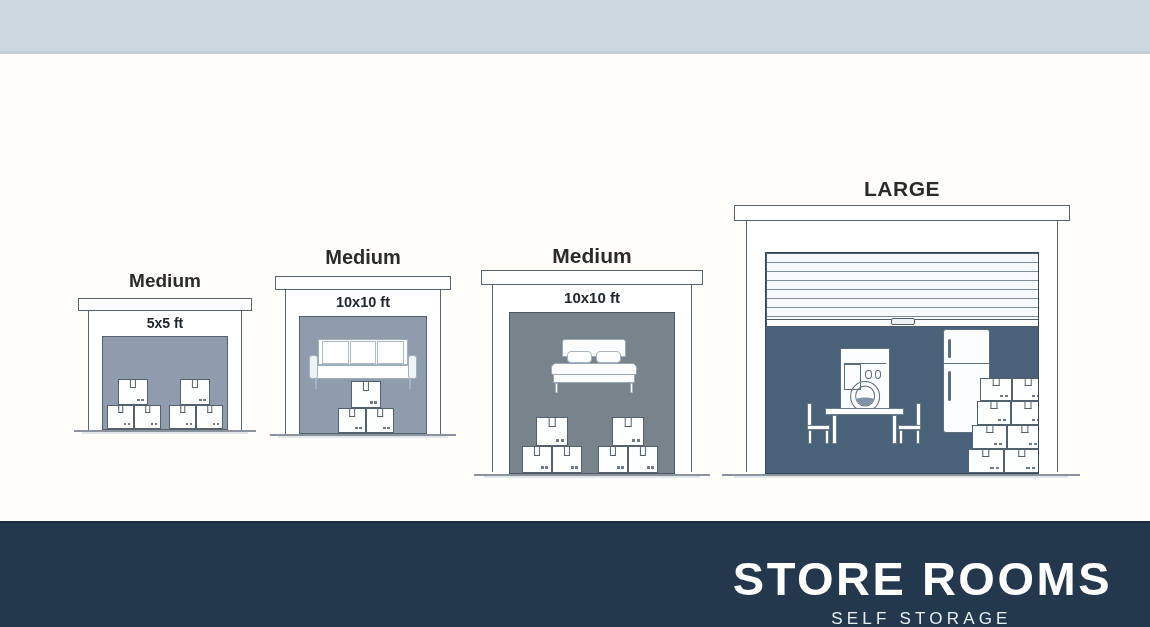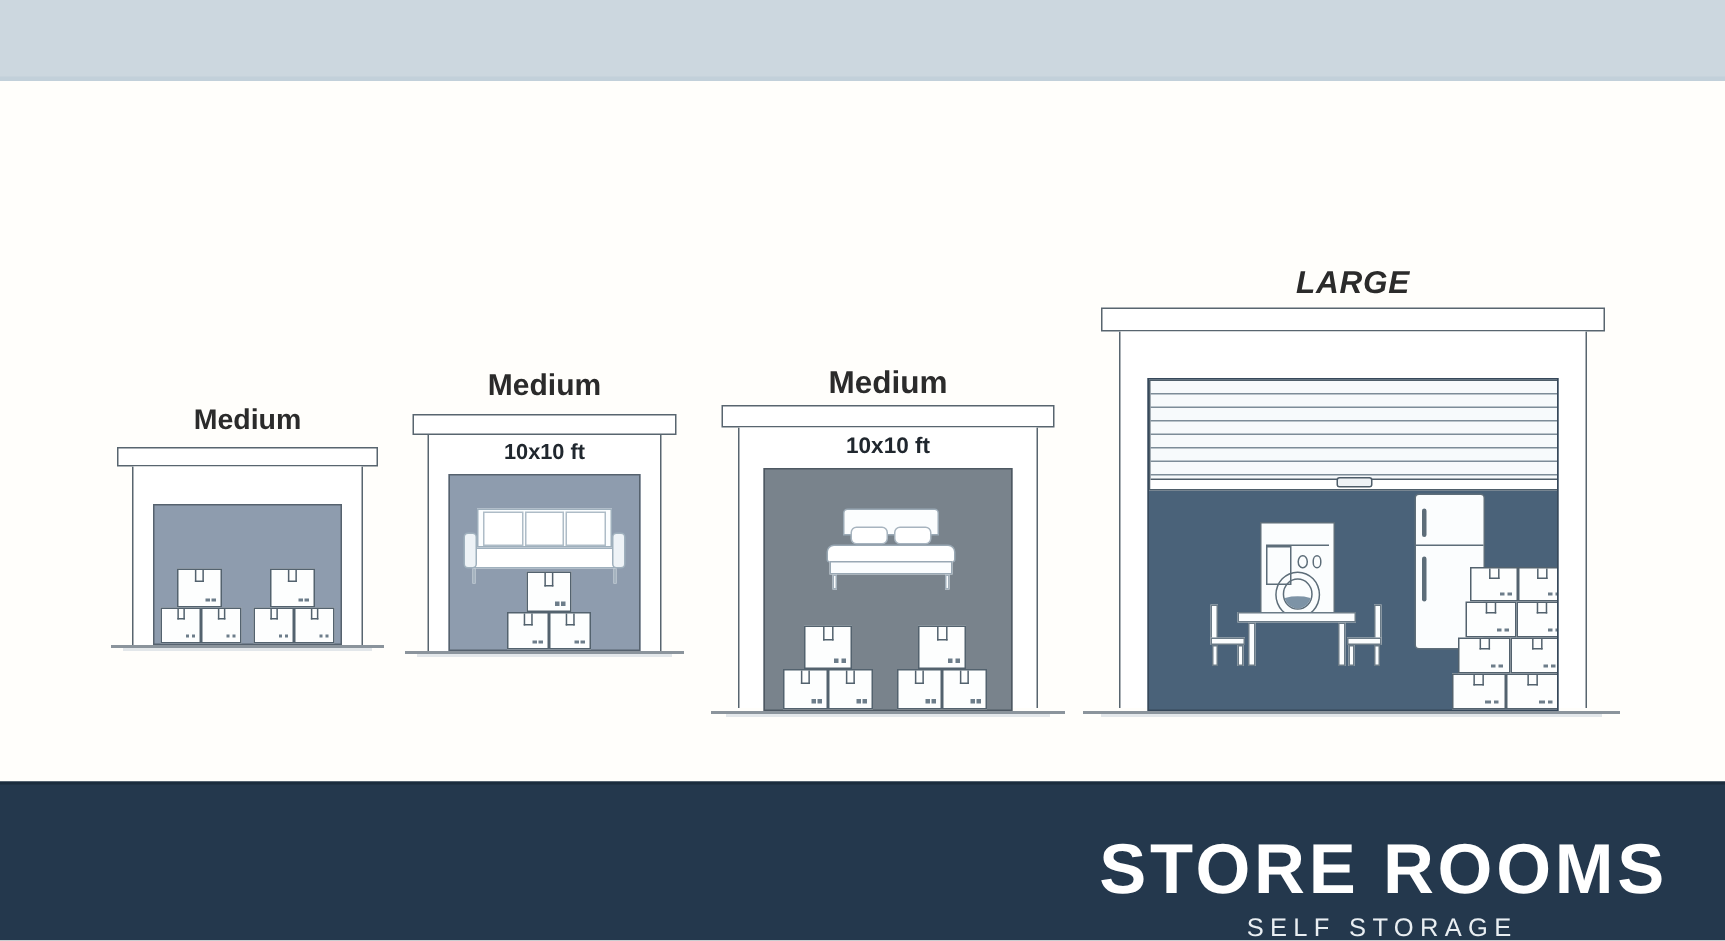--- a/index.html
+++ b/index.html
@@ -265,20 +265,21 @@
   <div class="canvas">
 
     <div class="unit" style="left:70px; top:210px; width:190px; height:160px;">
 
       <div class="unit-title" style="top:6px; font-size:19px;">Medium</div>
 
       <div class="lintel" style="left:8px; top:34px; width:174px; height:13px;"></div>
 
       <div class="jamb" style="left:18px; top:47px; width:154px; height:119px;"></div>
 
+      <div class="dim-label" style="top:51px; font-size:14px;">5x5 ft</div>
 
       <div class="interior" style="left:32px; top:72px; width:126px; height:94px; background:#8e9cae; border:1.5px solid #56626e;">
 
         <div class="box" style="left:4px; bottom:0px; width:27px; height:24px;">
           <div class="box-tape"></div>
           <div class="box-mark"></div>
         </div>
         <div class="box" style="left:31px; bottom:0px; width:27px; height:24px;">
           <div class="box-tape"></div>
           <div class="box-mark"></div>
@@ -396,21 +397,21 @@
           <div class="box-mark"></div>
         </div>
       </div>
 
       <div class="ground" style="left:2px; top:282px; width:236px; height:2px;"></div>
       <div class="ground-shadow" style="left:12px; top:284px; width:216px; height:2px;"></div>
     </div>
 
     <div class="unit" style="left:722px; top:65px; width:360px; height:310px;">
 
-      <div class="unit-title" style="top:58px; font-size:21px; letter-spacing:0.5px;font-style:italic;">LARGE</div>
+      <div class="unit-title" style="top:58px; font-size:21px; letter-spacing:0.5px;">LARGE</div>
 
       <div class="lintel" style="left:12px; top:86px; width:336px; height:16px;"></div>
 
       <div class="jamb" style="left:24px; top:102px; width:312px; height:251px;"></div>
 
 
       <div class="interior" style="left:43px; top:133px; width:274px; height:222px; background:#4a6279; border:1.5px solid #37485a;">
 
         <div class="shutter" style="left:0px; top:0px; width:274px; height:74px;">
           <div class="slat" style="top:8px;"></div>

